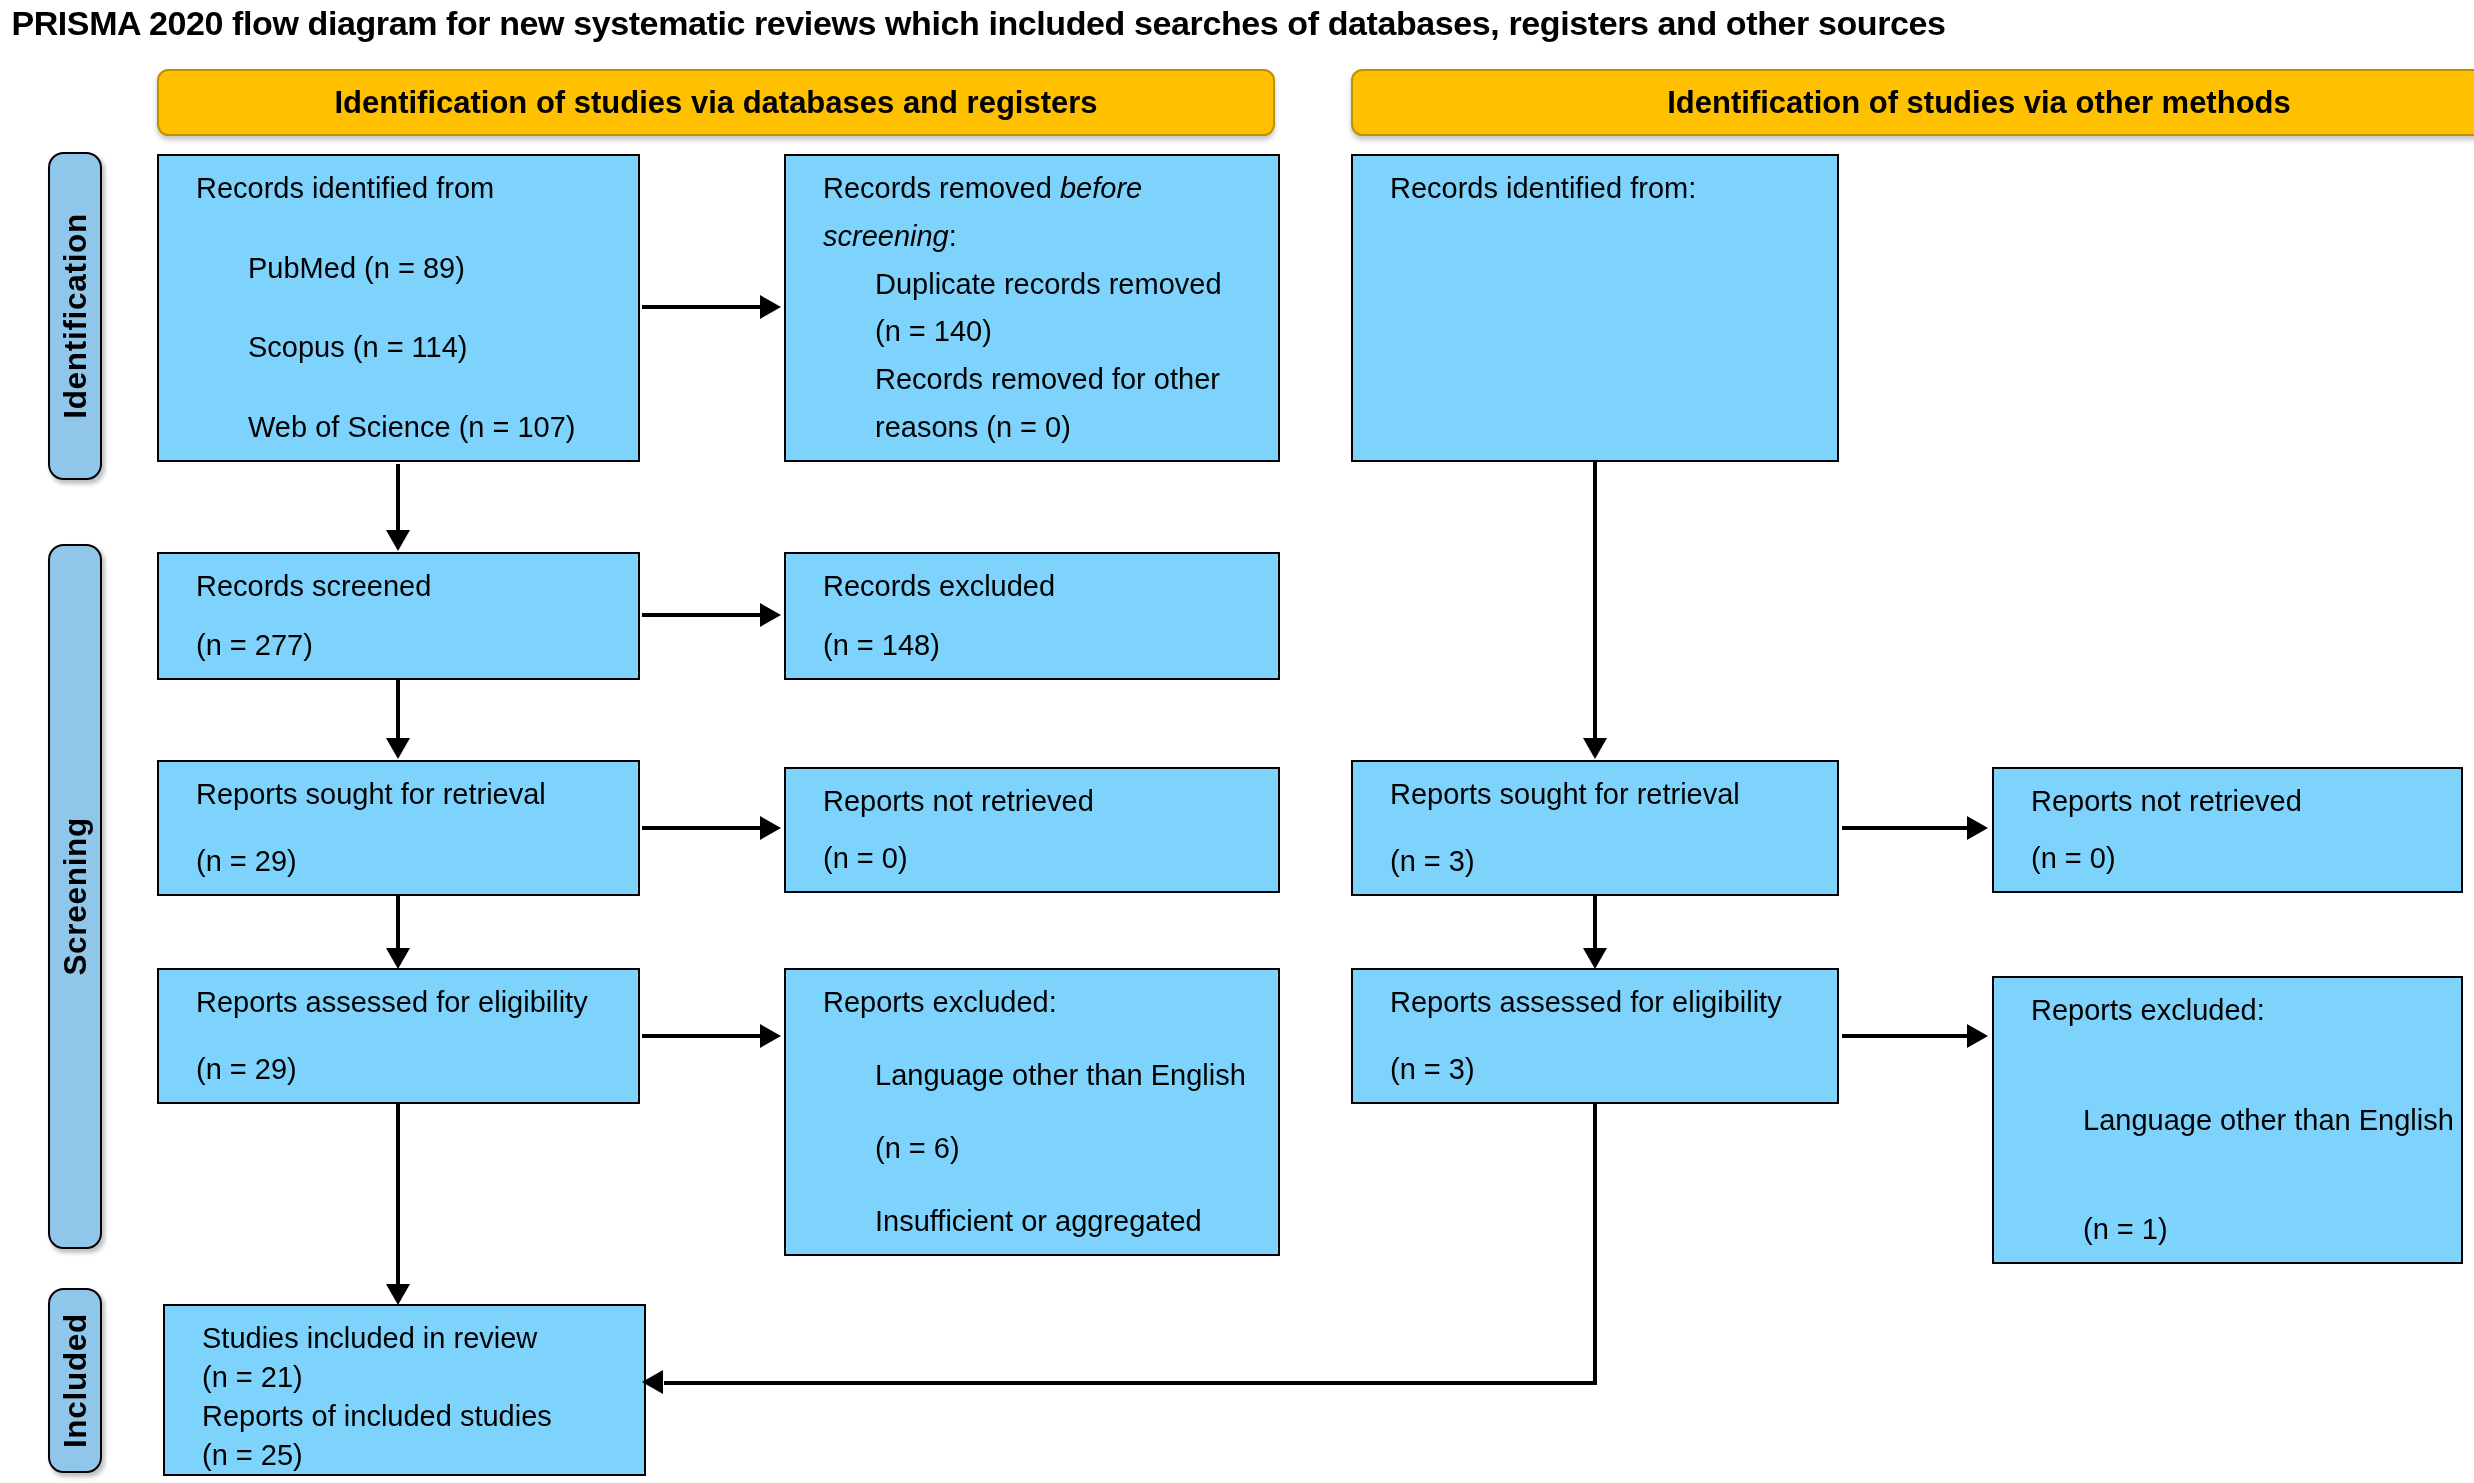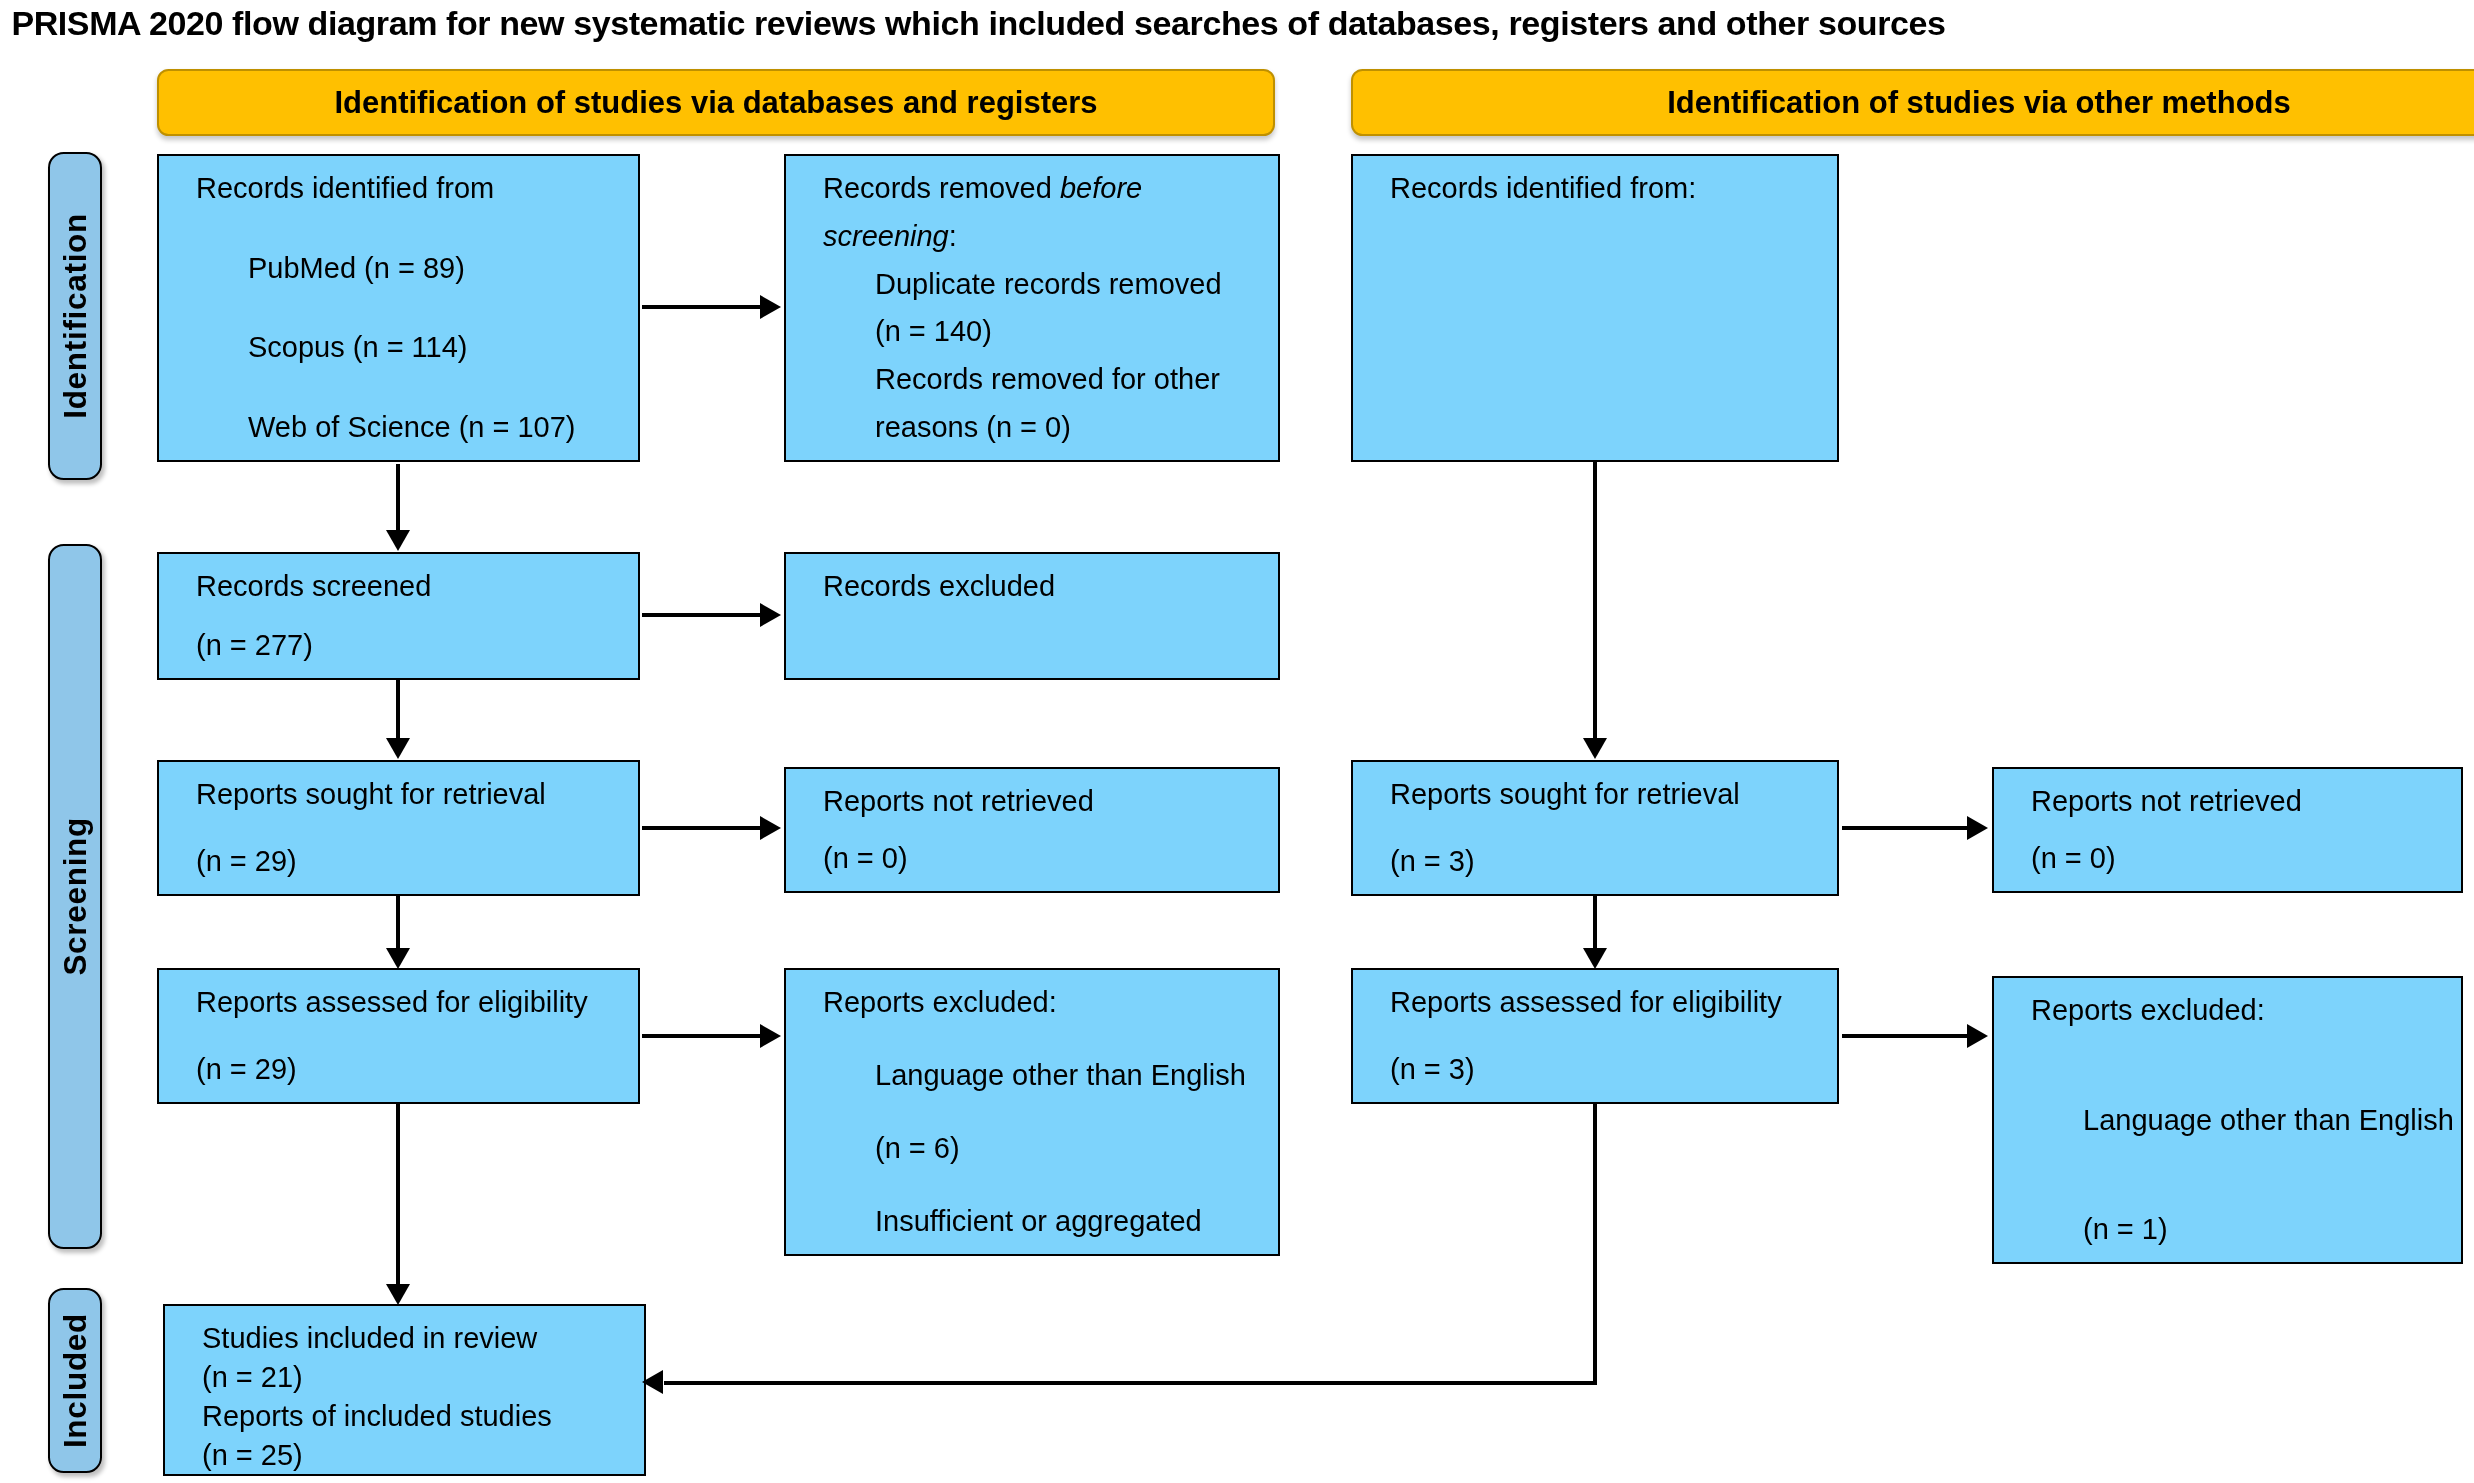--- a/index.html
+++ b/index.html
@@ -120,20 +120,21 @@
   </div>
 <div class="box c3" id="b-other-identified">
     <div class="line"><span>Records identified from:</span></div>
   </div>
 <div class="box c1" id="b-records-screened">
     <div class="line"><span>Records screened</span></div>
     <div class="line"><span>(n = 277)</span></div>
   </div>
 <div class="box c2" id="b-records-excluded">
     <div class="line"><span>Records excluded</span></div>
+    <div class="line"><span>(n = 148)</span></div>
   </div>
 <div class="box c1" id="b-sought-db">
     <div class="line"><span>Reports sought for retrieval</span></div>
     <div class="line"><span>(n = 29)</span></div>
   </div>
 <div class="box c2" id="b-notretrieved-db">
     <div class="line"><span>Reports not retrieved</span></div>
     <div class="line"><span>(n = 0)</span></div>
   </div>
 <div class="box c3" id="b-sought-other">

